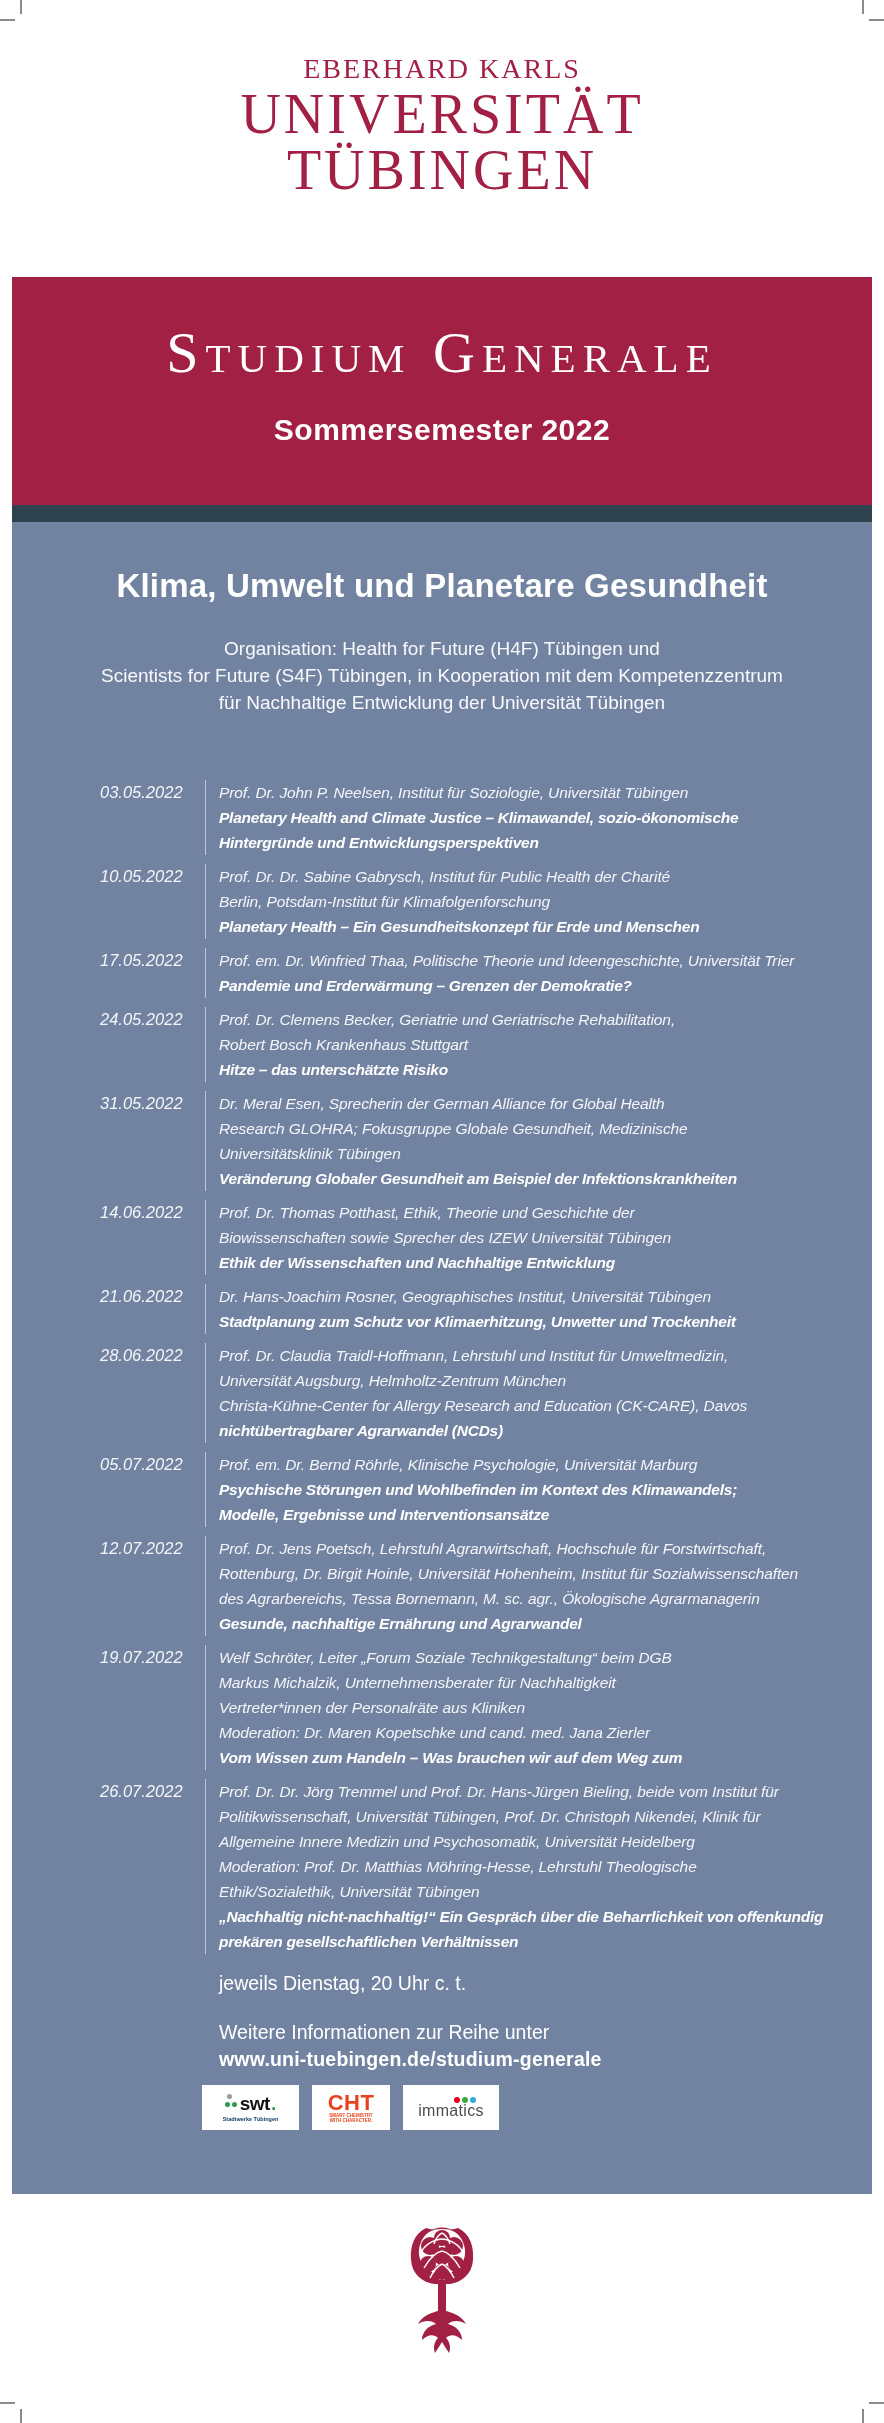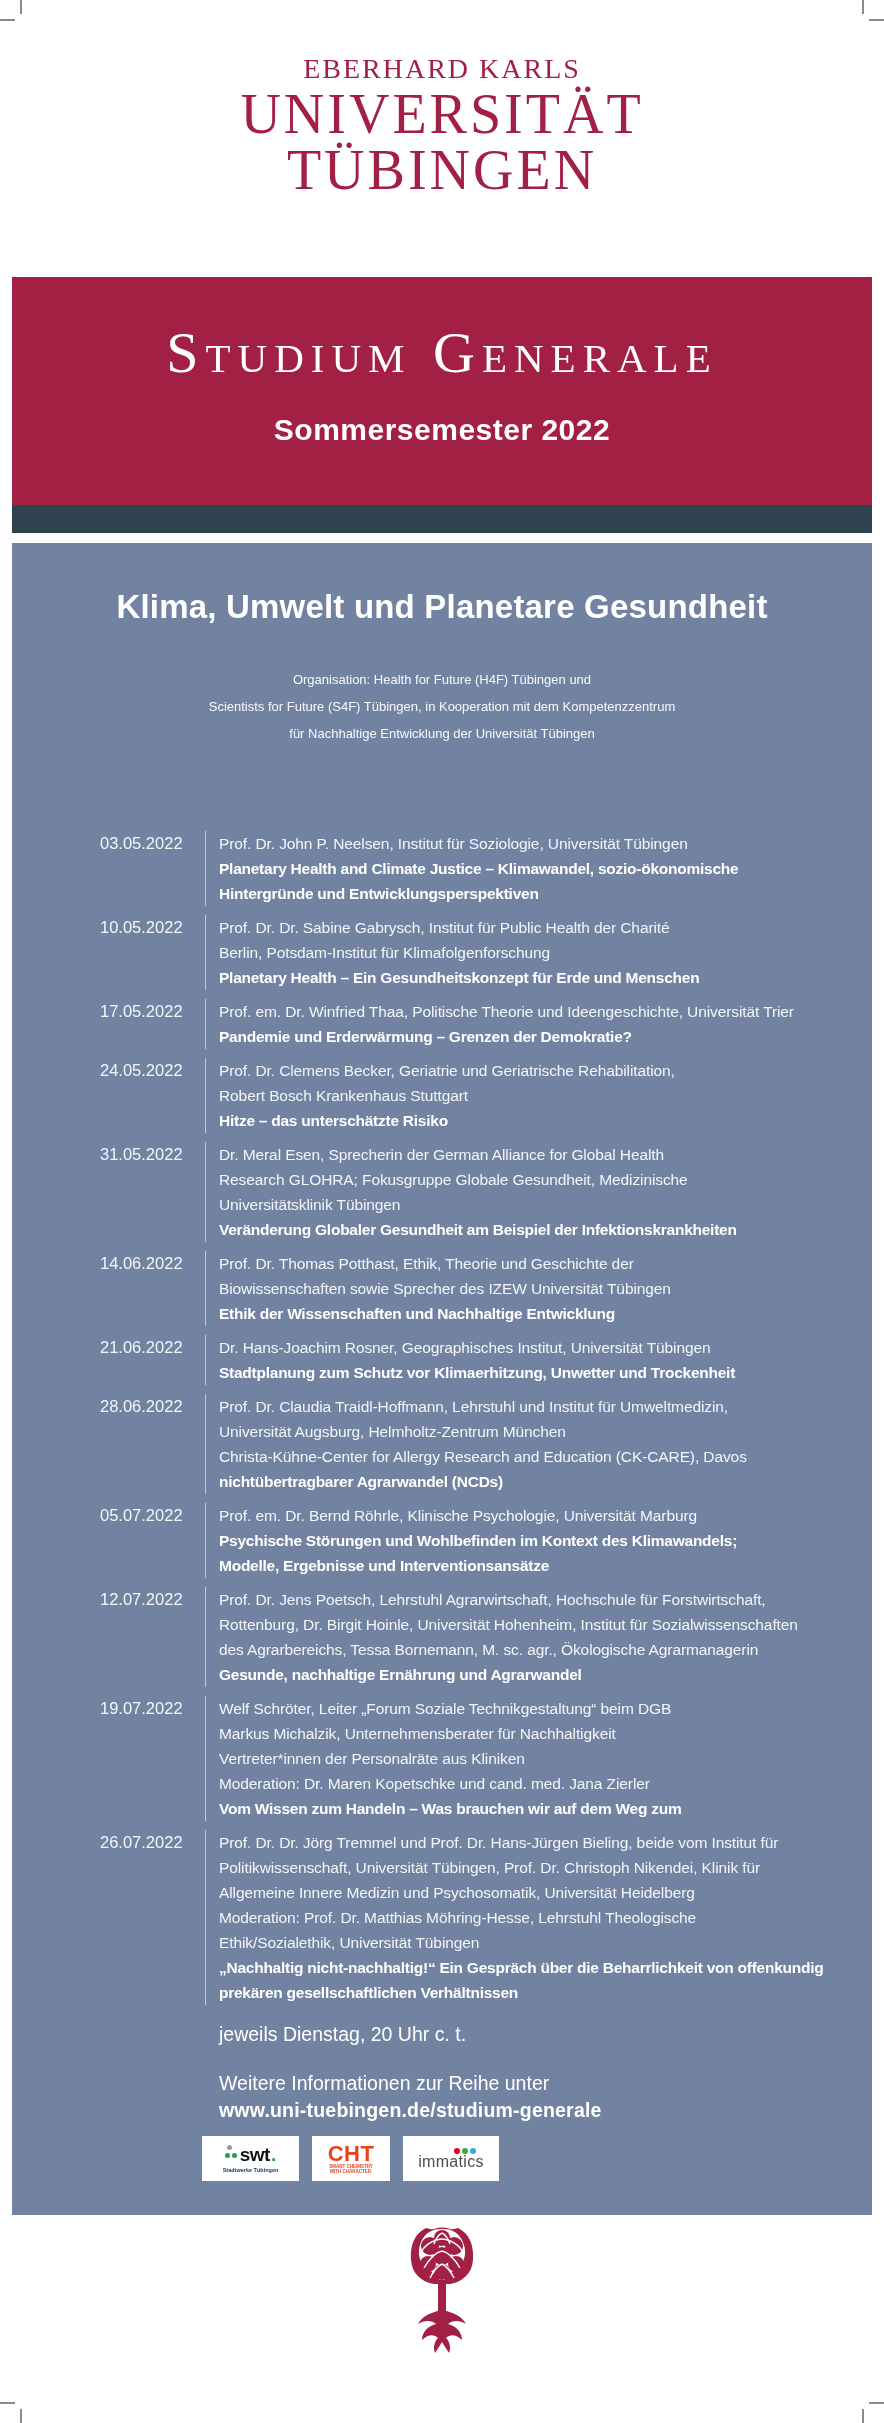--- a/index.html
+++ b/index.html
@@ -21,29 +21,29 @@
   .banner{position:absolute;top:277px;left:12px;width:860px;height:228px;background:#a32045;
           color:#ffffff;text-align:center;}
   .banner .main{margin-top:44px;font-family:"Liberation Serif","DejaVu Serif",serif;
                 font-variant:small-caps;font-size:58px;letter-spacing:7px;line-height:64px;}
   .banner .sub{margin-top:28px;font-size:30px;font-weight:bold;letter-spacing:.5px;}
 
   
   .slate{position:absolute;top:505px;left:12px;width:860px;height:28px;background:#2f434e;}
 
   
-  .panel{position:absolute;top:543px;left:12px;width:860px;height:1672px;background:#7283a2;
+  .panel{position:absolute;top:522px;left:12px;width:860px;height:1672px;background:#7283a2;
          color:#ffffff;}
   .series-title{margin:45px 0 0 0;text-align:center;font-size:33px;font-weight:bold;
                 letter-spacing:.2px;}
-  .org{margin-top:40px;text-align:center;font-size:13px;line-height:27px;
+  .org{margin-top:30px;text-align:center;font-size:19px;line-height:27px;
        color:rgba(255,255,255,.95);font-weight:300;}
 
   
-  .schedule{margin-top:84px;padding-left:88px;}
+  .schedule{margin-top:64px;padding-left:88px;font-style:italic;}
   .entry{display:flex;margin-bottom:9px;}
   .entry .date{width:105px;flex:0 0 105px;font-size:16.5px;line-height:25px;
                color:rgba(255,255,255,.92);}
   .entry .txt{border-left:1.5px solid rgba(255,255,255,.55);padding-left:13px;width:645px;
               font-size:15.5px;line-height:25px;letter-spacing:-.1px;}
   .entry .txt .sp{color:rgba(255,255,255,.92);font-weight:300;}
   .entry .txt .ti{color:#ffffff;font-weight:bold;letter-spacing:-.25px;}
 
   
   .time-note{margin:18px 0 0 207px;font-size:19.5px;}

